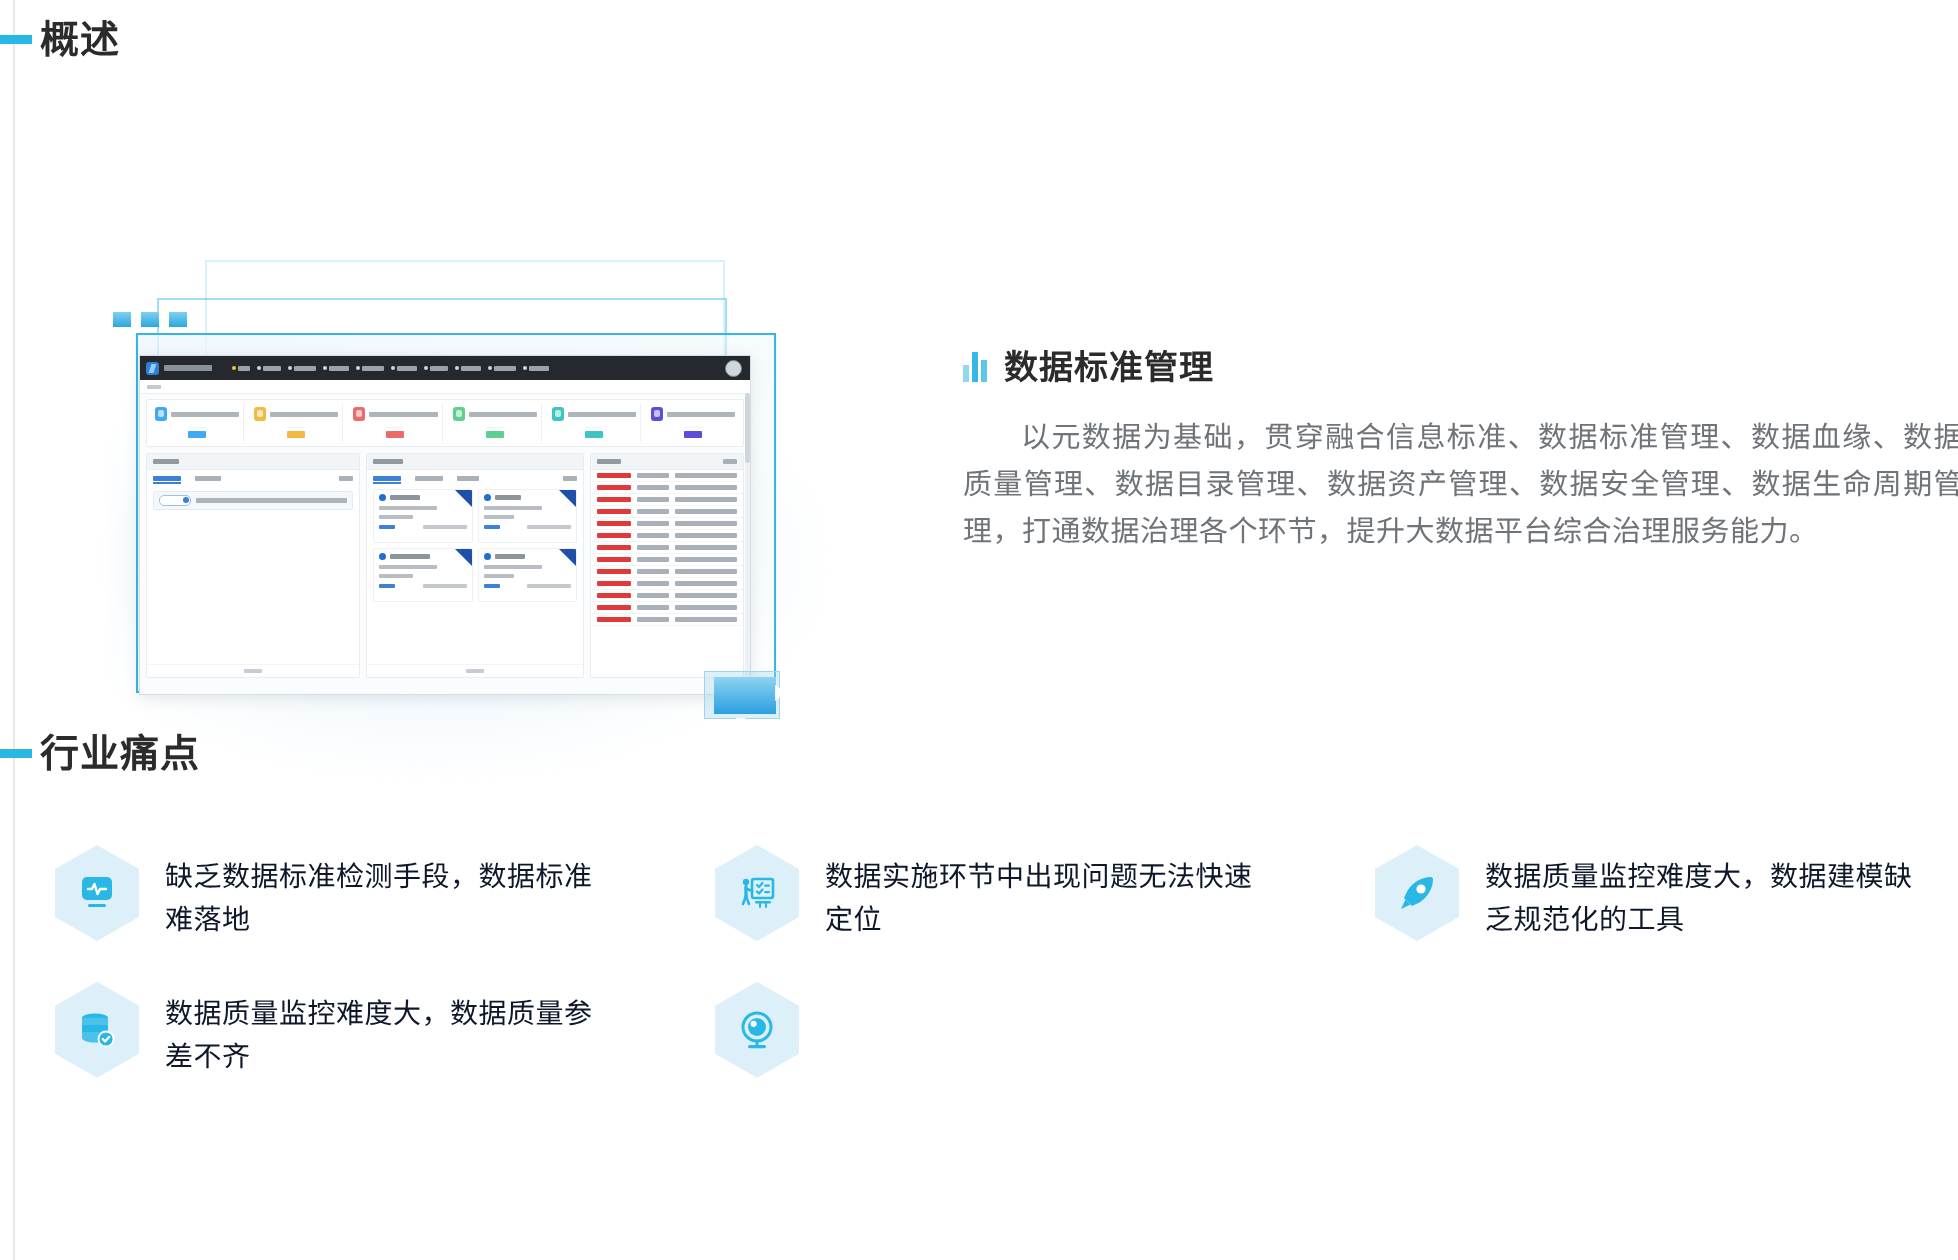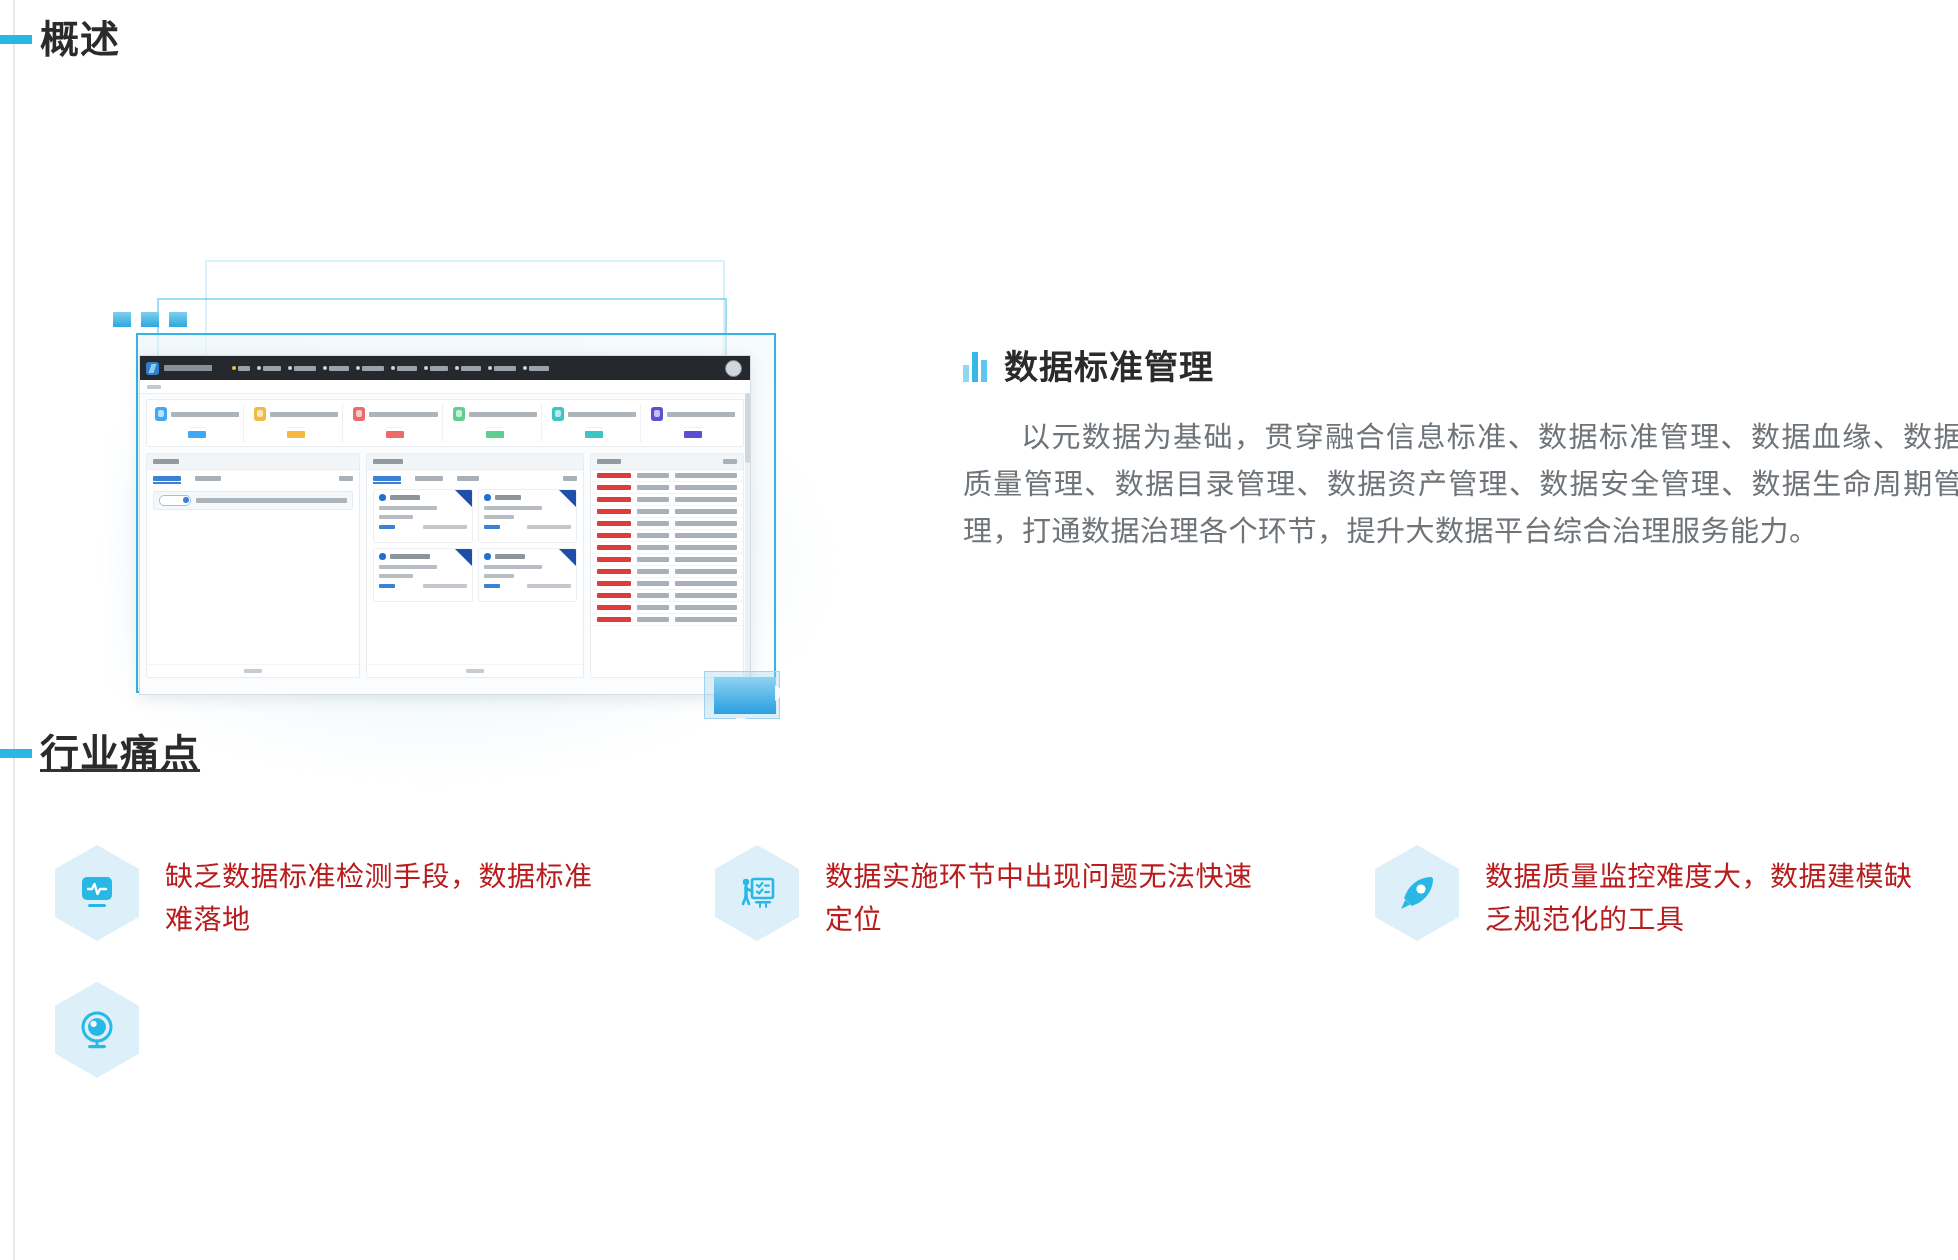--- a/index.html
+++ b/index.html
@@ -44,21 +44,21 @@
   .heading-text {
     font-size: 39px;
     font-weight: bold;
     color: #2b2b2b;
     letter-spacing: 1px;
     margin-left: 8px;
     line-height: 1;
     white-space: nowrap;
   }
   #heading-overview { left: 0px; top: 16px; }
-  #heading-painpoints { left: 0px; top: 730px; text-decoration: underline; }
+  #heading-painpoints { left: 0px; top: 730px; }
 
   
   .overview { position: absolute; left: 0; top: 100px; width: 1958px; height: 560px; }
 
   
   .frame {
     position: absolute;
     border: 2px solid;
     box-sizing: border-box;
   }
@@ -461,21 +461,21 @@
     background: #ddf0fa;
     clip-path: polygon(50% 0%, 100% 25%, 100% 75%, 50% 100%, 0% 75%, 0% 25%);
     display: flex;
     align-items: center;
     justify-content: center;
   }
   .hexwrap svg { display:block; }
   .pain-text {
     font-size: 28px;
     line-height: 1.55;
-    color: #b91c1c;
+    color: #0f172a;
     padding-top: 10px;
     max-width: 430px;
     letter-spacing: .5px;
   }
 </style>
 </head>
 <body>
 
 <div class="page-rule"></div>
 
@@ -846,20 +846,34 @@
     <span class="hexwrap">
       <svg width="44" height="44" viewBox="0 0 44 44">
         <path d="M36 6 C27 6 18 11 12.5 19.5 L9 27 L17 35 L24.5 31.5 C33 26 38 17 38 8 C38 7 37 6 36 6 Z" fill="#29b8e5"></path>
         <circle cx="26" cy="18" r="4.6" fill="#ffffff"></circle>
         <path d="M10.5 28.5 L6 38 L15.5 33.5 Z" fill="#29b8e5"></path>
       </svg>
     </span>
     <span class="pain-text">数据质量监控难度大，数据建模缺乏规范化的工具</span>
   </div>
 
+  <div class="pain-item">
+    <span class="hexwrap">
+      <svg width="44" height="44" viewBox="0 0 44 44">
+        <ellipse cx="20" cy="10" rx="13" ry="4.6" fill="#29b8e5"></ellipse>
+        <path d="M7 10 v6 c0 2.6 5.8 4.6 13 4.6 s13 -2 13 -4.6 v-6" fill="#49c3ea"></path>
+        <path d="M7 17 v6 c0 2.6 5.8 4.6 13 4.6 s13 -2 13 -4.6 v-6" fill="#29b8e5"></path>
+        <path d="M7 24 v6 c0 2.6 5.8 4.6 13 4.6 s13 -2 13 -4.6 v-6" fill="#49c3ea"></path>
+        <circle cx="31" cy="31" r="8.4" fill="#ffffff"></circle>
+        <circle cx="31" cy="31" r="6.6" fill="#29b8e5"></circle>
+        <path d="M27.7 31 l2.4 2.4 l4.2 -4.6" fill="none" stroke="#ffffff" stroke-width="2.2" stroke-linecap="round" stroke-linejoin="round"></path>
+      </svg>
+    </span>
+    <span class="pain-text">数据质量监控难度大，数据质量参差不齐</span>
+  </div>
 
 
   <div class="pain-item">
     <span class="hexwrap">
       <svg width="44" height="44" viewBox="0 0 44 44">
         <circle cx="22" cy="19" r="14" fill="none" stroke="#29b8e5" stroke-width="3"></circle>
         <circle cx="22" cy="19" r="9" fill="#29b8e5"></circle>
         <circle cx="18.6" cy="15.8" r="3.1" fill="#ffffff"></circle>
         <path d="M22 33 v4" stroke="#29b8e5" stroke-width="3" stroke-linecap="round"></path>
         <rect x="13" y="37" width="18" height="3.2" rx="1.6" fill="#29b8e5"></rect>

